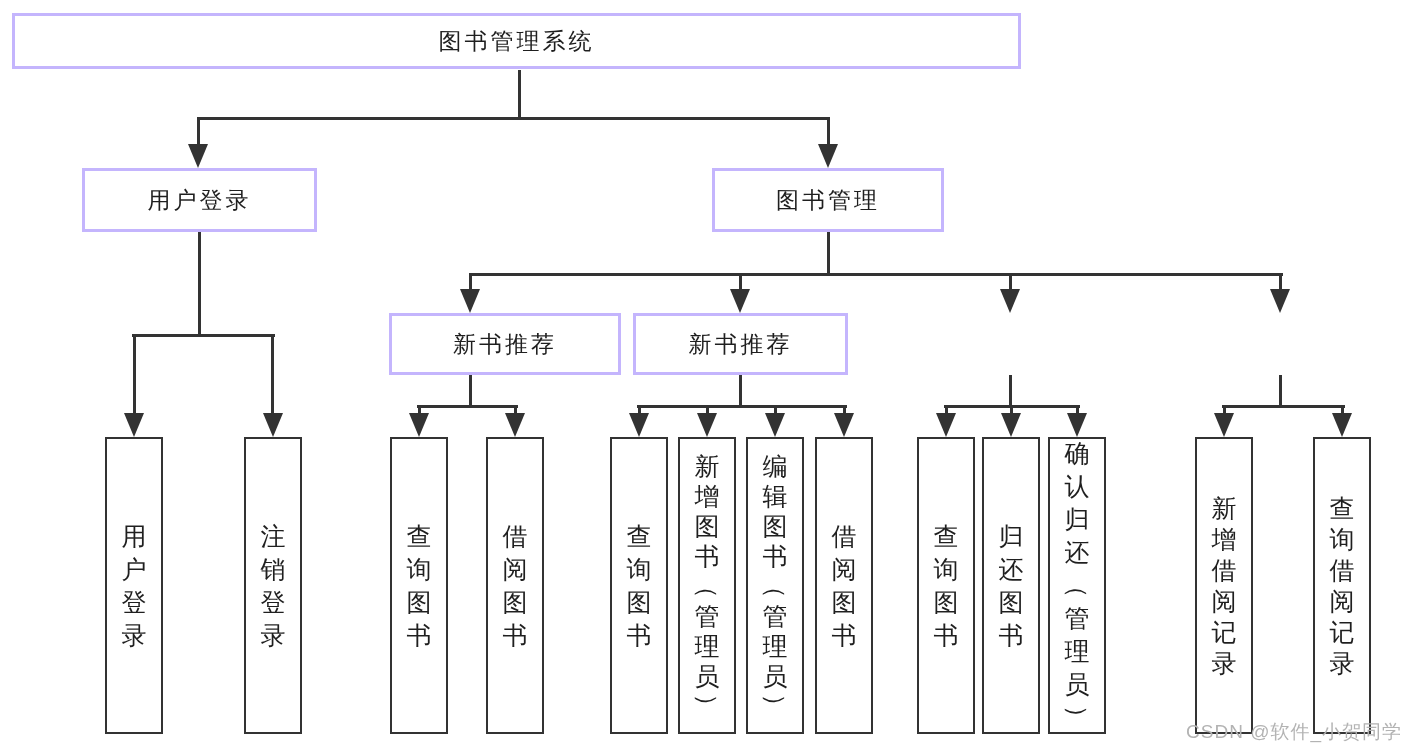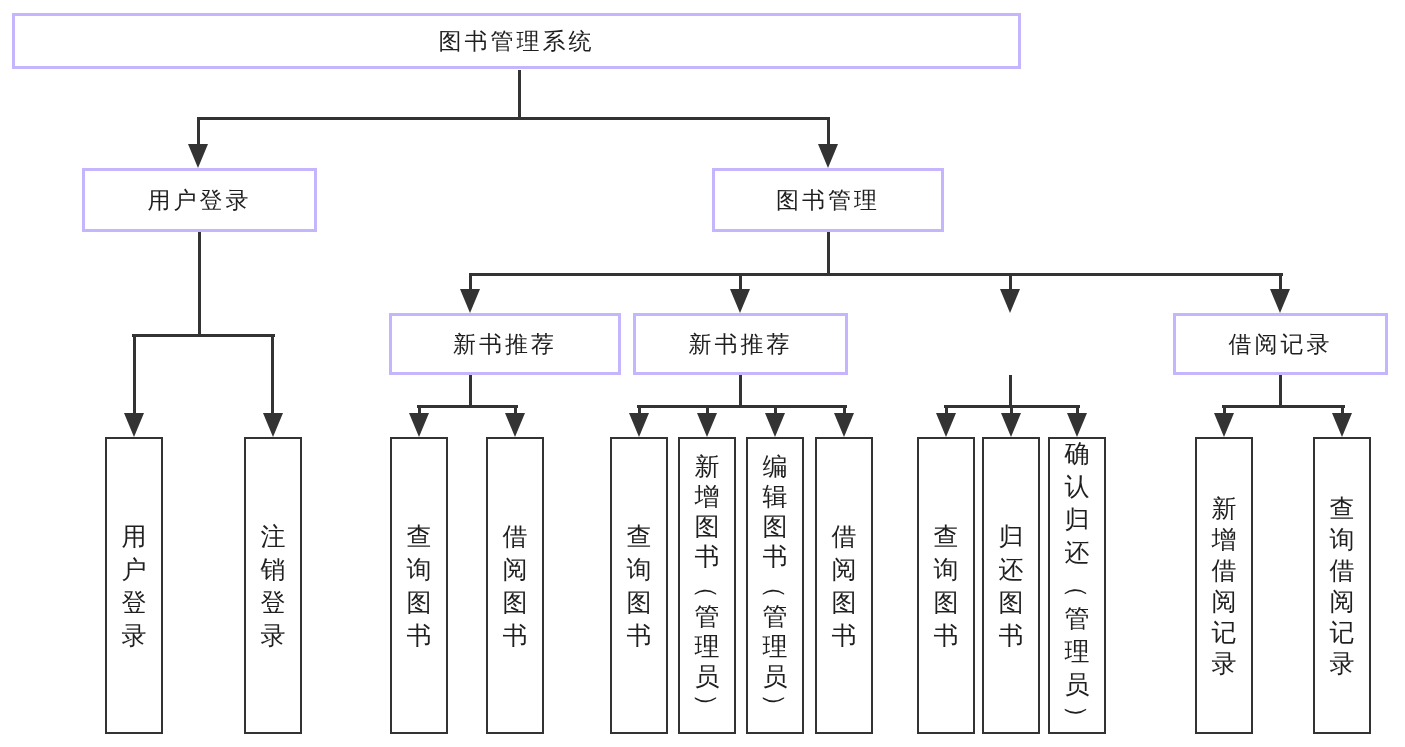--- a/index.html
+++ b/index.html
@@ -54,23 +54,20 @@
   <div class="hbox" style="left:82px; top:168px; width:235px; height:64px;">
     <span>用户登录</span>
   </div>
 
   <div class="hbox" style="left:363px; top:313px; width:232px; height:62px;margin-left:26px;">
     <span>新书推荐</span>
   </div>
   <div class="hbox" style="left:633px; top:313px; width:215px; height:62px;">
     <span>新书推荐</span>
   </div>
-  <div class="hbox" style="left:1173px; top:313px; width:215px; height:62px;">
-    <span>借阅记录</span>
-  </div>
 
   <div class="vbox lh33" style="left:105px;">
     <div class="vtext">
         <span>用</span>
         <span>户</span>
         <span>登</span>
         <span>录</span>
       </div>
   </div>
   <div class="vbox lh33" style="left:244px;">
@@ -245,14 +242,15 @@
   <div class="arr" style="left:1001px; top:413px;"></div>
   <div class="arr" style="left:1067px; top:413px;"></div>
 
   <div class="vline" style="left:1279px; top:375px; height:33px;"></div>
   <div class="hline" style="left:1222px; top:405px; width:123px;"></div>
   <div class="vline" style="left:1223px; top:405px; height:11px;"></div>
   <div class="vline" style="left:1341px; top:405px; height:11px;"></div>
   <div class="arr" style="left:1214px; top:413px;"></div>
   <div class="arr" style="left:1332px; top:413px;"></div>
 
+  <div id="watermark">CSDN @软件_小贺同学</div>
 
 </div>
 
 </body></html>

